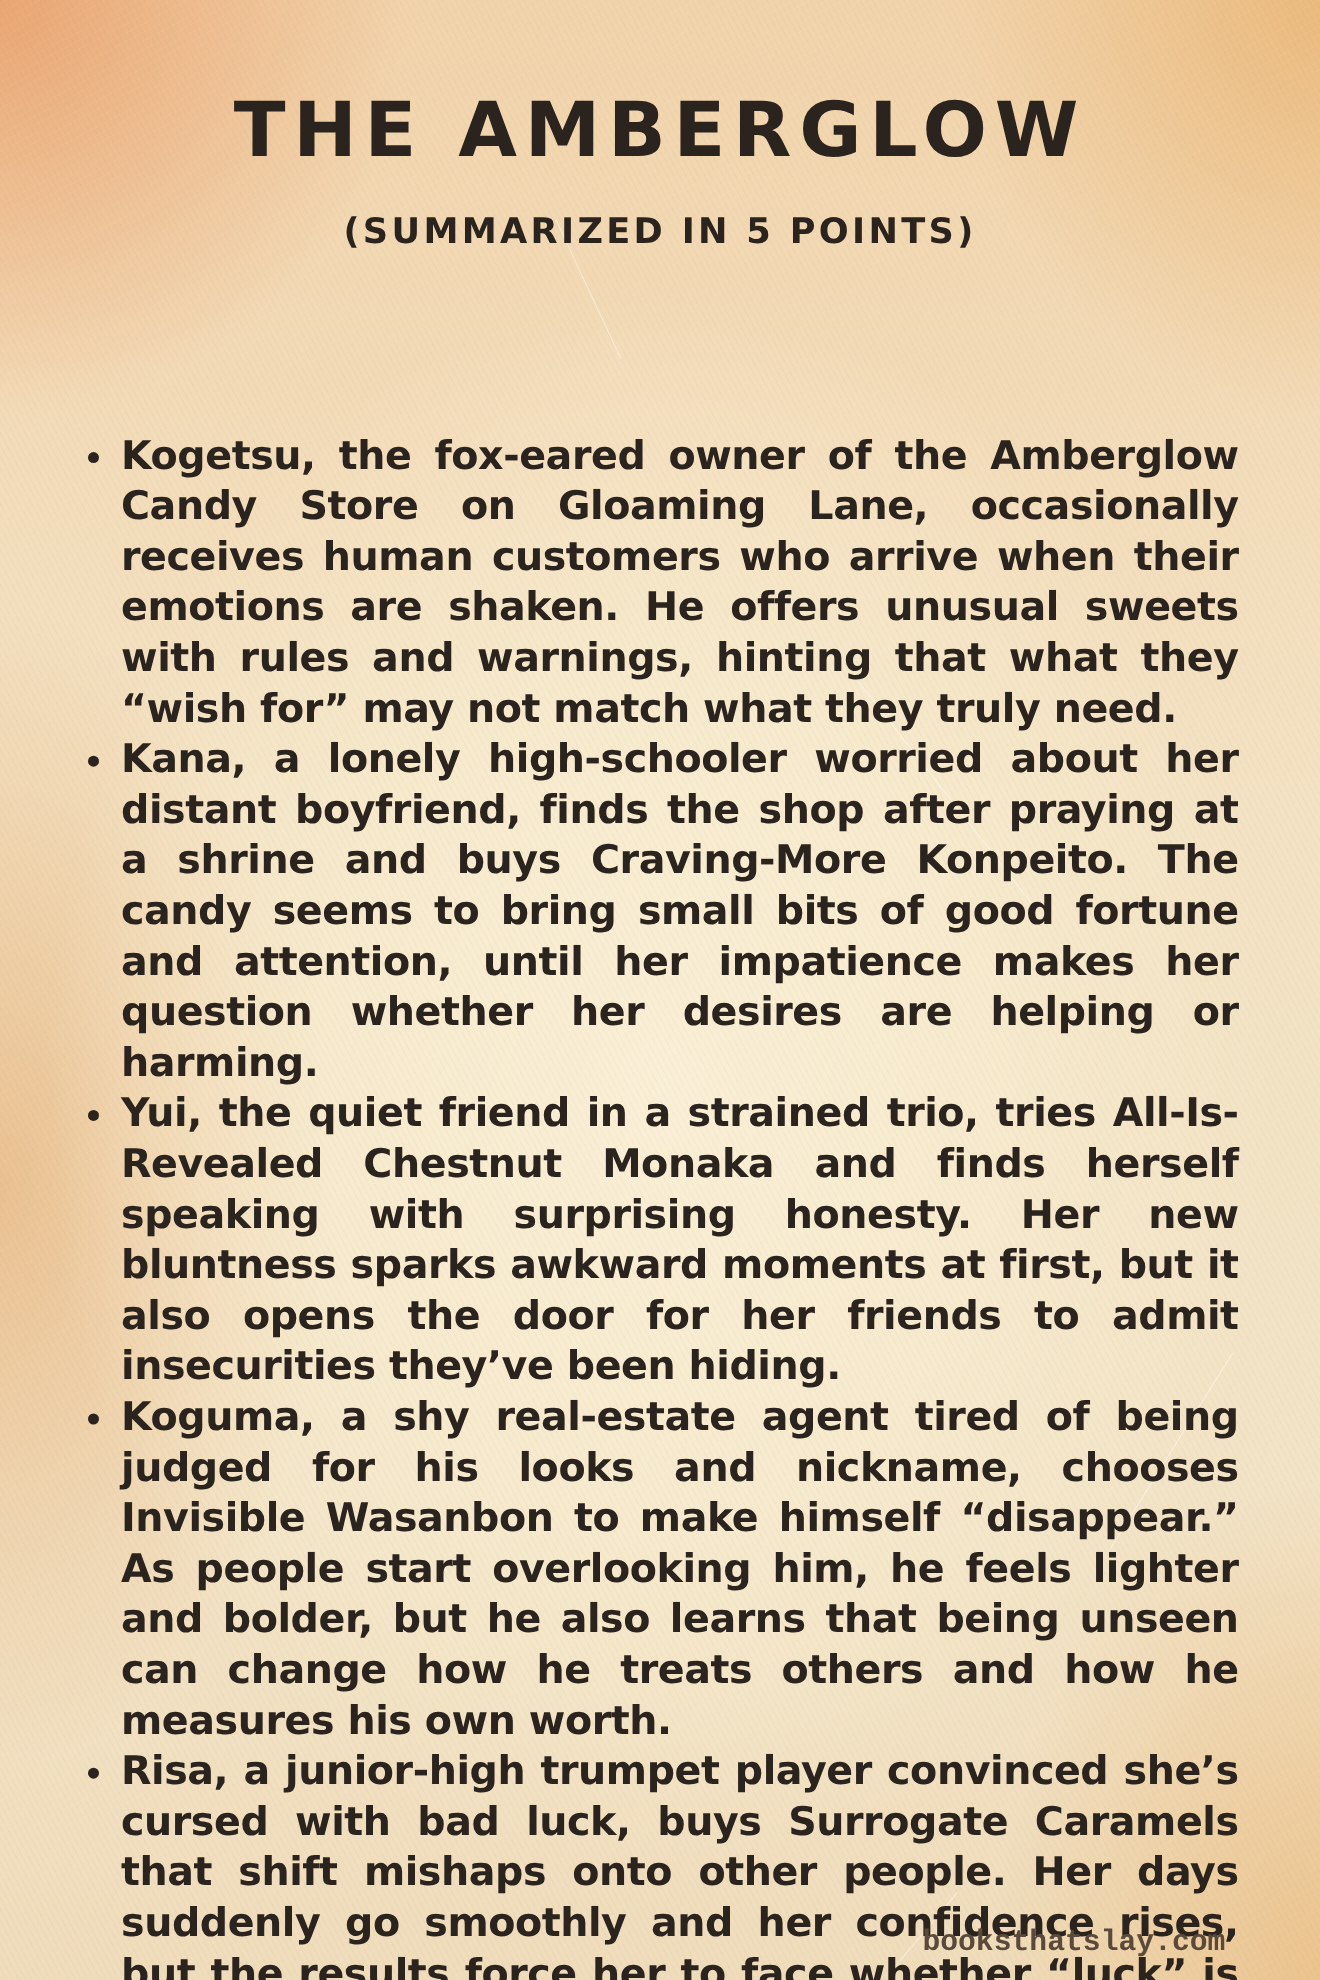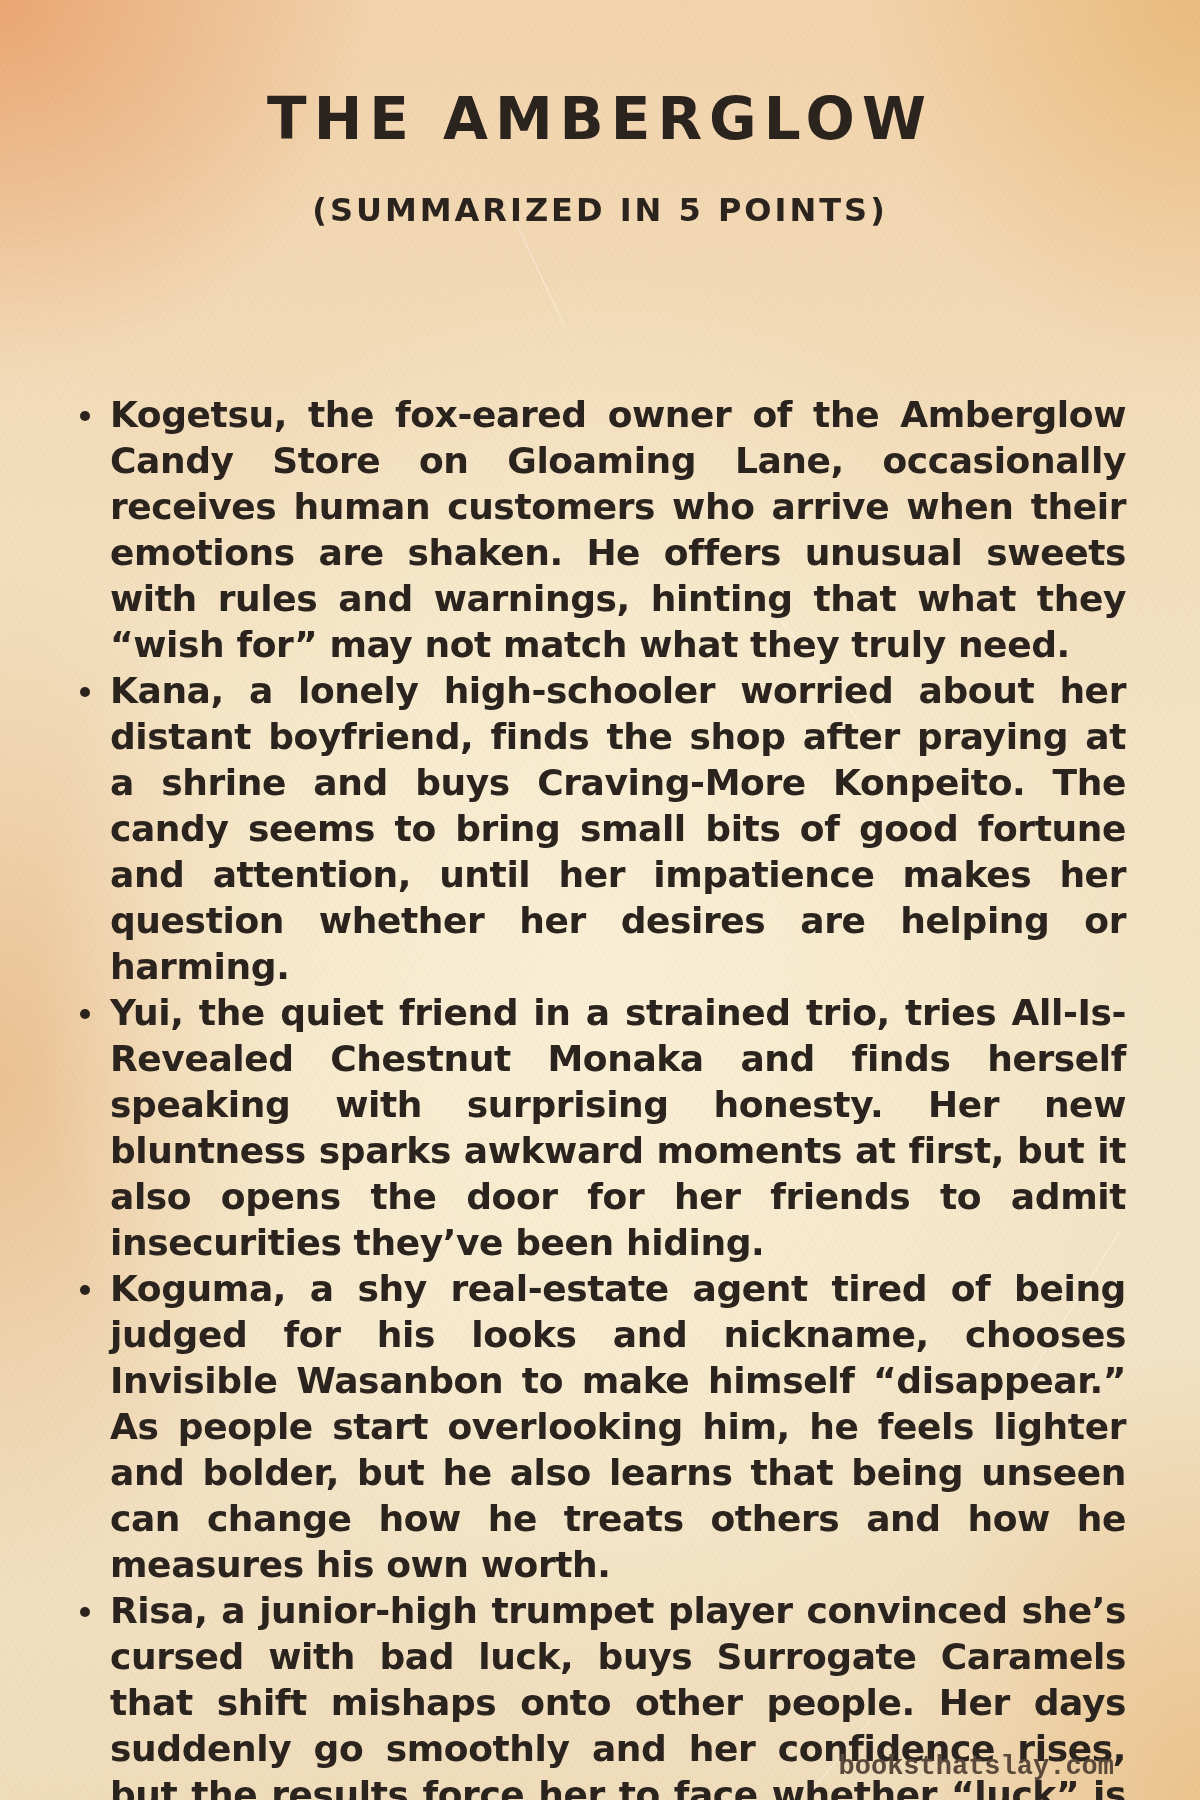--- a/index.html
+++ b/index.html
@@ -39,21 +39,21 @@
       position: absolute;
       left: 0;
       right: 0;
       top: 62px;
       text-align: center;
     }
     .title {
       margin: 0;
       font-family: "DejaVu Sans", sans-serif;
       font-weight: bold;
-      font-size: 58px;
+      font-size: 69px;
       line-height: 114px;
       letter-spacing: 7px;
       text-transform: uppercase;
       color: #2b231d;
     }
     .subtitle {
       margin: 6px 0 0 0;
       font-family: "DejaVu Sans", sans-serif;
       font-weight: bold;
       font-size: 32px;

